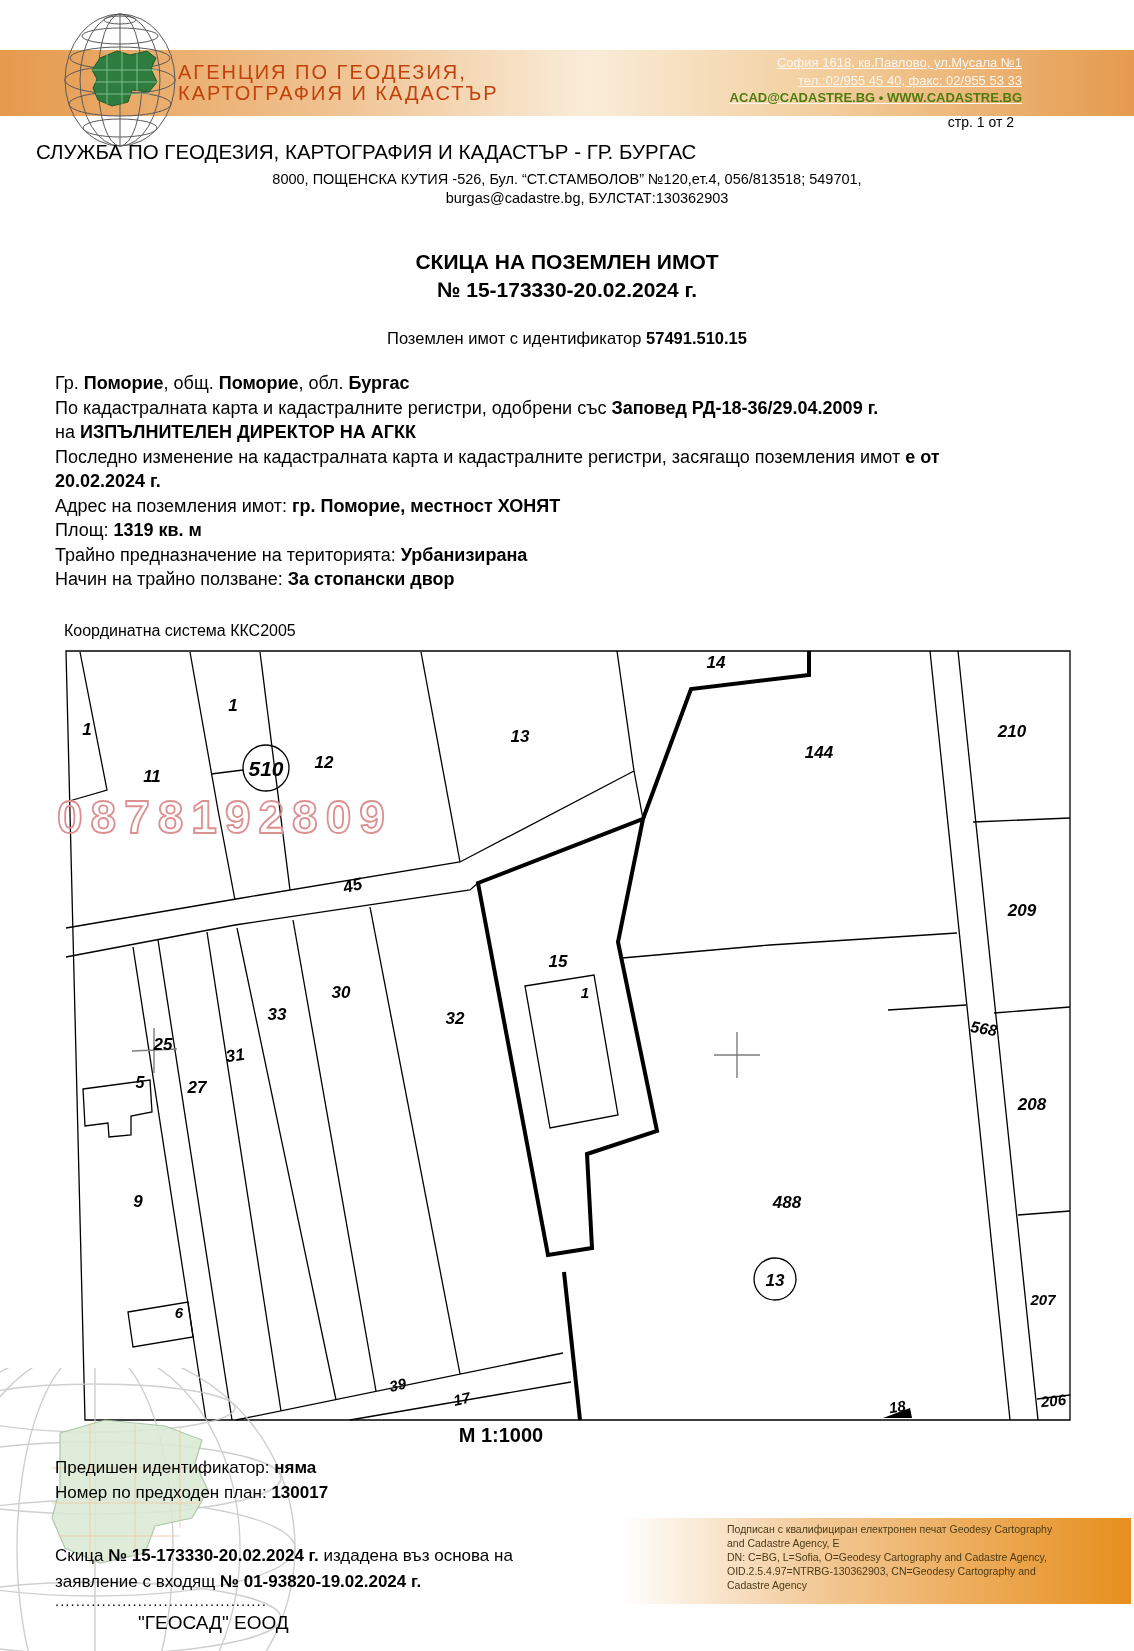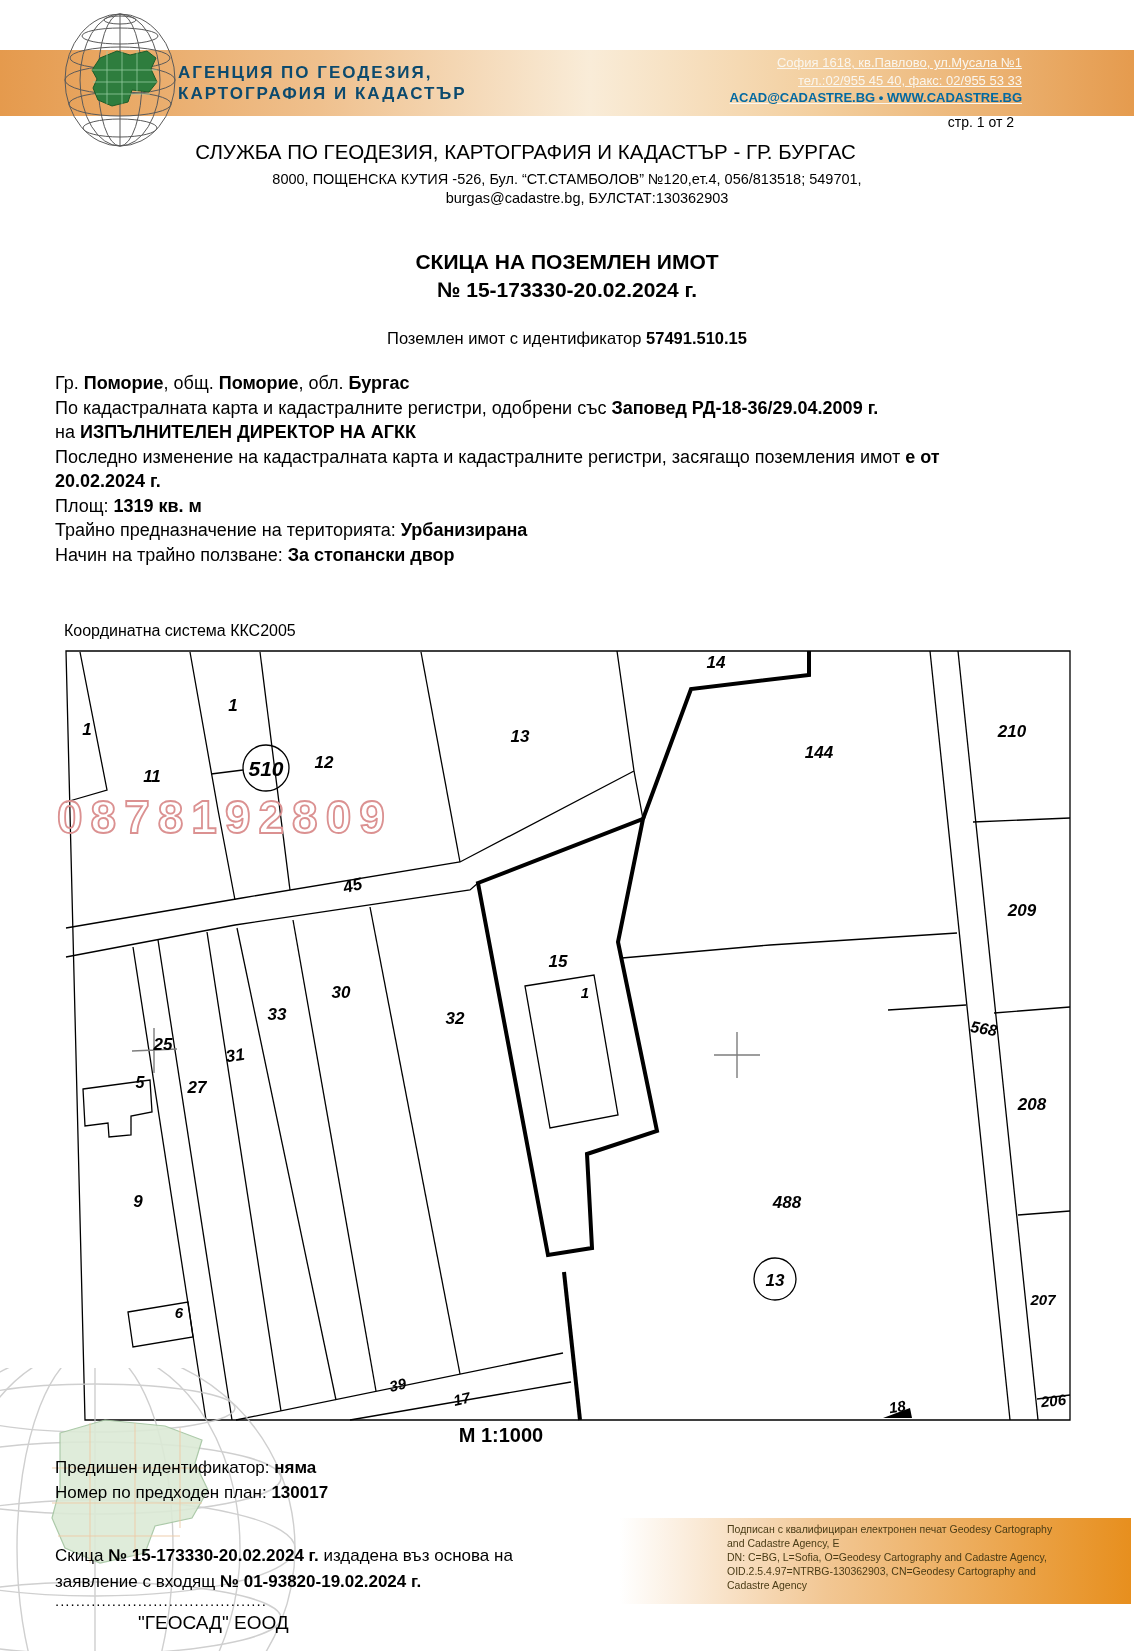--- a/index.html
+++ b/index.html
@@ -4,26 +4,26 @@
 <style>
   html,body{margin:0;padding:0;}
   body{
     width:1134px;height:1651px;position:relative;overflow:hidden;
     background:#ffffff;font-family:"Liberation Sans","DejaVu Sans",sans-serif;color:#000;
   }
   .abs{position:absolute;}
   
   #band{left:0;top:50px;width:1134px;height:66px;
     background:linear-gradient(90deg,#e59a4d 0%,#efc08d 28%,#f9ecd8 52%,#f3cf9f 72%,#e59b4e 100%);}
-  #agency-name{left:178px;top:62px;line-height:21px;color:#0c4a6e;font-weight:bold;
-    font-size:17px;letter-spacing:2px;}
+  #agency-name{left:178px;top:62px;line-height:21px;color:#c2410c;font-weight:normal;
+    font-size:20px;letter-spacing:2px;}
   #contact{right:112px;top:54px;text-align:right;font-size:13px;line-height:17.5px;color:#faf6ee;text-decoration:underline;}
-  #contact .mail{color:#0369a1;font-weight:bold;}
+  #contact .mail{color:#4d7c0f;font-weight:bold;}
   #page-num{right:120px;top:114px;font-size:14px;}
-  #office-title{left:0;top:140px;width:1051px;text-align:center;font-size:20.5px;}
+  #office-title{left:0;top:140px;width:1051px;text-align:left;font-size:20.5px;padding-left:36px;}
   #office-addr1{left:0;top:171px;width:1134px;text-align:center;font-size:14.5px;}
   #office-addr2{left:0;top:190px;width:1134px;text-align:center;font-size:14.5px;padding-left:20px;}
   #doc-title1{left:0;top:250px;width:1134px;text-align:center;font-size:21px;font-weight:bold;}
   #doc-title2{left:0;top:278px;width:1134px;text-align:center;font-size:21px;font-weight:bold;}
   #ident-line{left:0;top:329px;width:1134px;text-align:center;font-size:16.5px;}
   #prop-lines{left:55px;top:371px;width:1030px;font-size:18px;line-height:24.5px;}
   .seg-b{font-weight:bold;}
   
   #coord-sys{left:64px;top:622px;font-size:16px;}
   #map-svg{left:40px;top:618px;}
@@ -96,20 +96,21 @@
 <div class="abs" id="doc-title1">СКИЦА НА ПОЗЕМЛЕН ИМОТ</div>
 <div class="abs" id="doc-title2">№ 15-173330-20.02.2024 г.</div>
 <div class="abs" id="ident-line"><span>Поземлен имот с идентификатор </span><span class="seg-b">57491.510.15</span></div>
 
 <div class="abs" id="prop-lines">
     <div><span>Гр. </span><span class="seg-b">Поморие</span><span>, общ. </span><span class="seg-b">Поморие</span><span>, обл. </span><span class="seg-b">Бургас</span></div>
     <div><span>По кадастралната карта и кадастралните регистри, одобрени със </span><span class="seg-b">Заповед РД-18-36/29.04.2009 г.</span></div>
     <div><span>на </span><span class="seg-b">ИЗПЪЛНИТЕЛЕН ДИРЕКТОР НА АГКК</span></div>
     <div><span>Последно изменение на кадастралната карта и кадастралните регистри, засягащо поземления имот </span><span class="seg-b">е от</span></div>
     <div><span class="seg-b">20.02.2024 г.</span></div>
+    <div><span>Адрес на поземления имот: </span><span class="seg-b">гр. Поморие, местност ХОНЯТ</span></div>
     <div><span>Площ: </span><span class="seg-b">1319 кв. м</span></div>
     <div><span>Трайно предназначение на територията: </span><span class="seg-b">Урбанизирана</span></div>
     <div><span>Начин на трайно ползване: </span><span class="seg-b">За стопански двор</span></div>
   </div>
 
 <div class="abs" id="coord-sys">Координатна система ККС2005</div>
 
 <svg class="abs" id="map-svg" width="1060" height="812" viewBox="40 618 1060 812">
 
   <path class="mapline" d="M66,651 L1070,651 L1070,1420 L85,1420 Z" stroke-width="1.6"></path>

